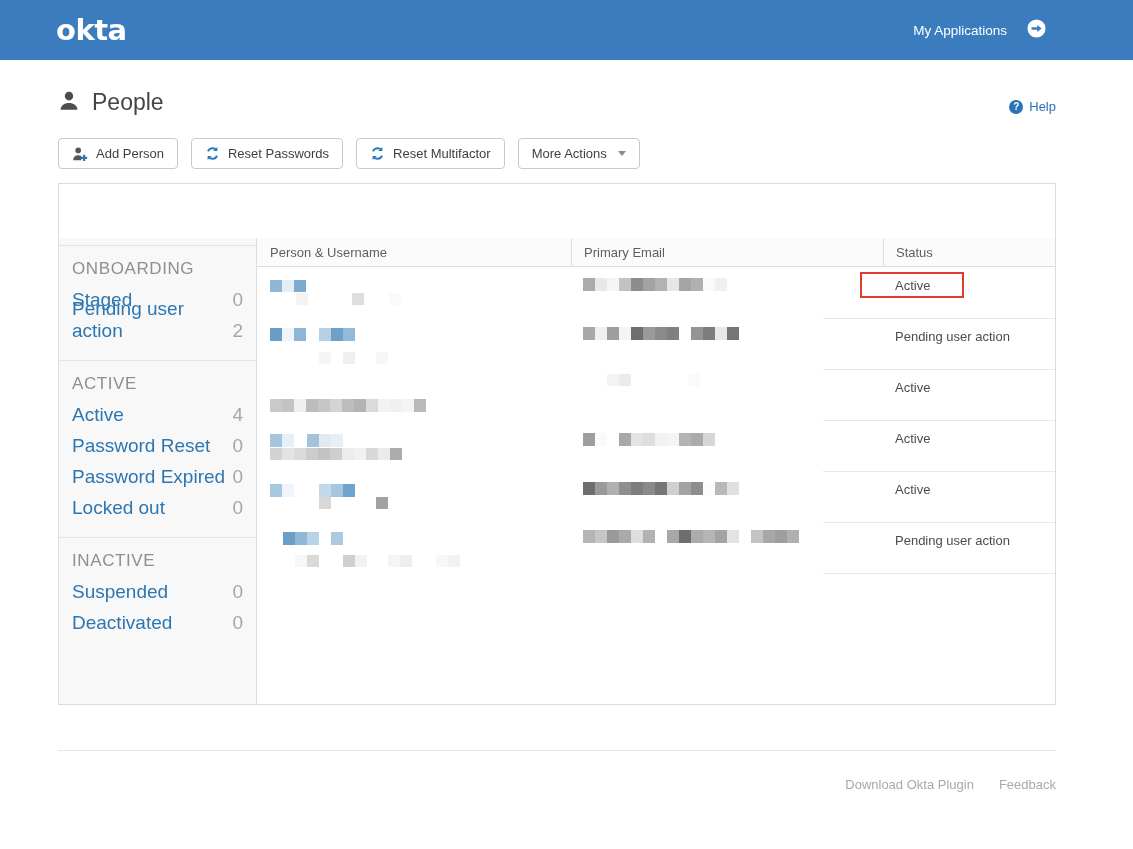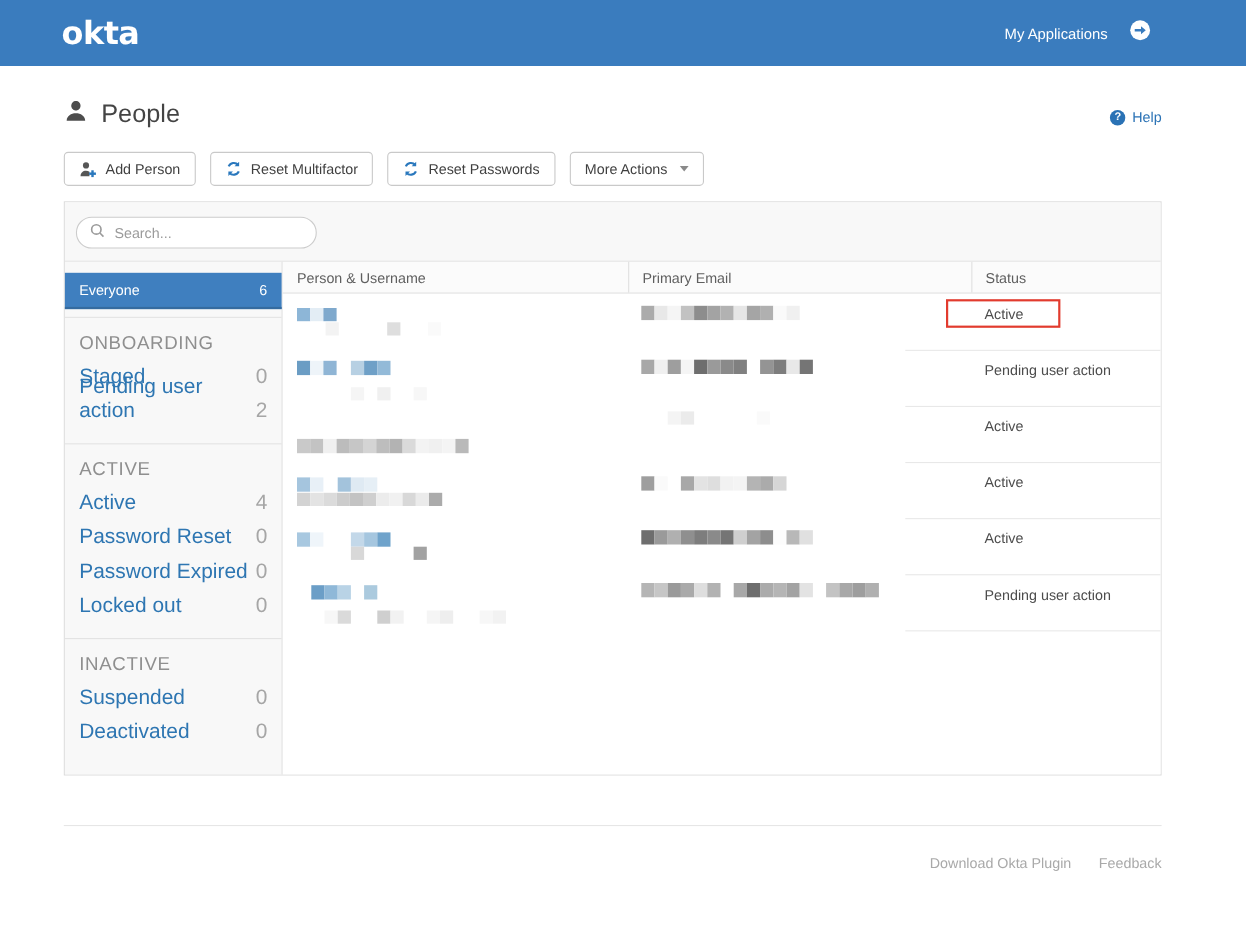--- a/index.html
+++ b/index.html
@@ -113,55 +113,42 @@
     </button>
     <button class="btn">
       <span class="icn">
         <svg width="15" height="15" viewBox="0 0 16 16">
           <path d="M3.1 5.6A5.5 5.5 0 0 1 12.2 4.1" fill="none" stroke="#2a78bd" stroke-width="2.1"></path>
           <path d="M13.2 1v4.4h-4.4z" fill="#2a78bd"></path>
           <path d="M12.9 10.4A5.5 5.5 0 0 1 3.8 11.9" fill="none" stroke="#2a78bd" stroke-width="2.1"></path>
           <path d="M2.8 15v-4.4h4.4z" fill="#2a78bd"></path>
         </svg>
       </span>
-      <span>Reset Multifactor</span>
+      <span>Reset Passwords</span>
     </button>
     <button class="btn">
       <span class="icn">
         <svg width="15" height="15" viewBox="0 0 16 16">
           <path d="M3.1 5.6A5.5 5.5 0 0 1 12.2 4.1" fill="none" stroke="#2a78bd" stroke-width="2.1"></path>
           <path d="M13.2 1v4.4h-4.4z" fill="#2a78bd"></path>
           <path d="M12.9 10.4A5.5 5.5 0 0 1 3.8 11.9" fill="none" stroke="#2a78bd" stroke-width="2.1"></path>
           <path d="M2.8 15v-4.4h4.4z" fill="#2a78bd"></path>
         </svg>
       </span>
-      <span>Reset Passwords</span>
+      <span>Reset Multifactor</span>
     </button>
     <button class="btn">
       <span>More Actions</span>
       <span class="caret"></span>
     </button>
   </div>
 
 <div class="box">
-  <div class="search-area">
-    <div class="search-pill">
-      <span class="icn"><svg width="13" height="13" viewBox="0 0 14 14">
-            <circle cx="6" cy="6" r="4.6" fill="none" stroke="#9b9b9b" stroke-width="1.6"></circle>
-            <path d="M9.5 9.5 13 13" stroke="#9b9b9b" stroke-width="1.6"></path>
-          </svg></span>
-      <input class="search-input" type="text" placeholder="Search..." style="">
-    </div>
-  </div>
 
   <div class="sidebar">
-    <div class="everyone">
-      <span>Everyone</span>
-      <span>6</span>
-    </div>
     <div class="side-groups">
         <div class="side-group">
           <div class="side-header">ONBOARDING</div>
           <div class="side-item">
             <span class="side-link">Staged</span>
             <span class="side-count">0</span>
           </div>
           <div class="side-item">
             <span class="side-link">Pending user action</span>
             <span class="side-count">2</span>

